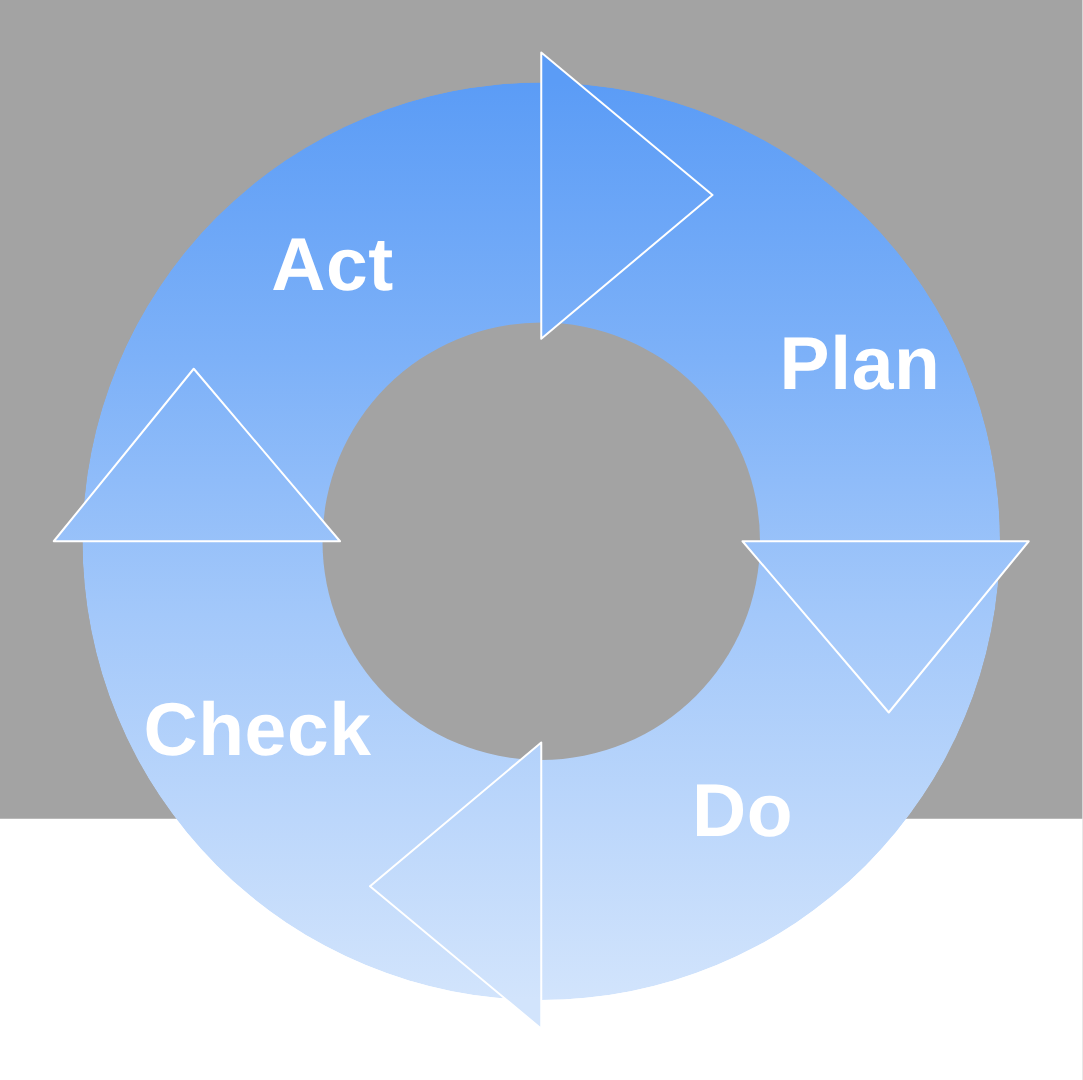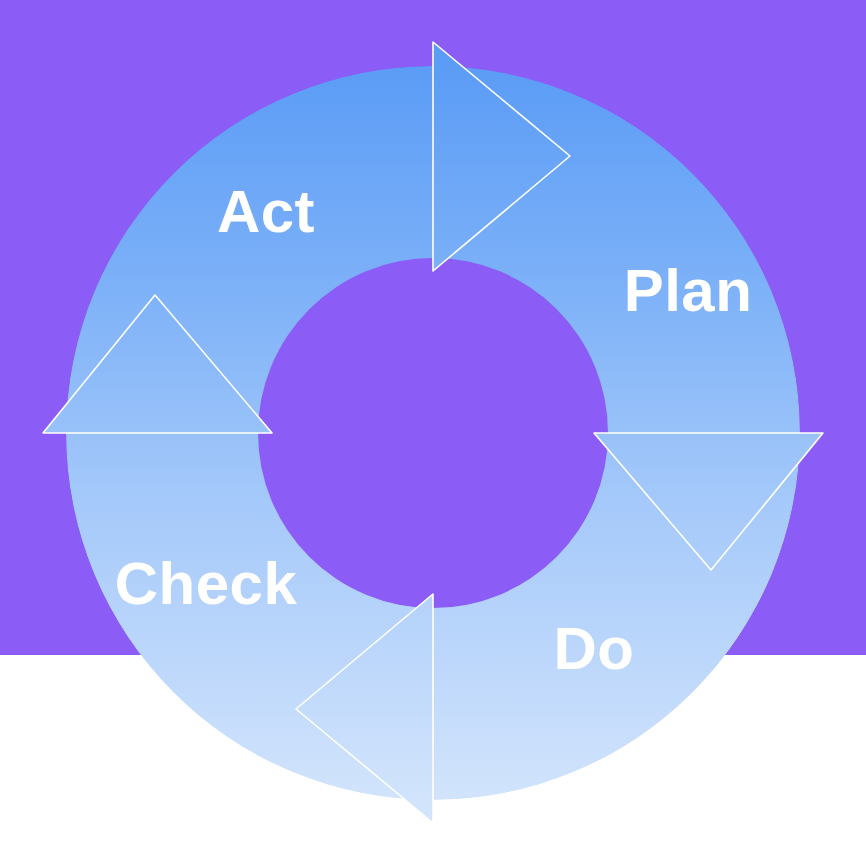--- a/index.html
+++ b/index.html
@@ -11,21 +11,21 @@
   body {
     width: 866px;
     height: 864px;
     overflow: hidden;
     font-family: "Liberation Sans", sans-serif;
   }
   #diagram-root {
     position: relative;
     width: 866px;
     height: 655px;
-    background: #8b5cf6;
+    background: #a3a3a3;
   }
   #pdca-svg {
     display: block;
     width: 866px;
     height: 864px;
   }
   .phase-label {
     fill: #ffffff;
     font-family: "Liberation Sans", sans-serif;
     font-weight: bold;

